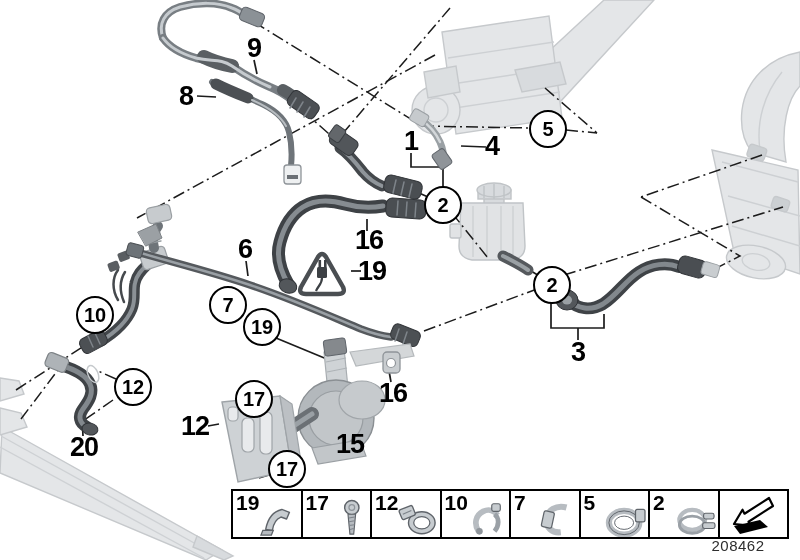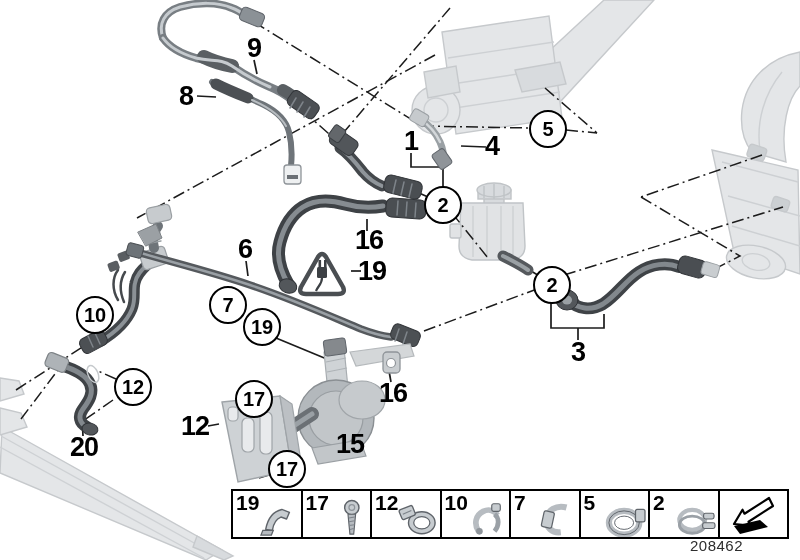--- a/index.html
+++ b/index.html
@@ -11,21 +11,21 @@
   .cc{position:absolute;transform:translate(-50%,-50%);width:34px;height:34px;
       border:2.5px solid #000;border-radius:50%;background:#fff;display:flex;
       align-items:center;justify-content:center;font-weight:bold;font-size:20px;color:#000;}
   .legend{position:absolute;left:231px;top:489px;width:558px;height:50px;display:flex;
       border:2px solid #000;background:#fff;box-sizing:border-box;}
   .cell{flex:1;position:relative;border-right:2px solid #000;box-sizing:border-box;background:#fff;}
   .cell:last-child{border-right:none;}
   .cell .num{position:absolute;left:3px;top:0;font-weight:bold;font-size:21px;color:#000;line-height:1.1;}
   .cell .icon{position:absolute;right:0;bottom:0;}
   .cell.arrowcell .icon{left:50%;top:50%;right:auto;bottom:auto;transform:translate(-50%,-50%);}
-  .dwg{position:absolute;left:690px;top:537px;width:96px;text-align:left;
+  .dwg{position:absolute;left:690px;top:537px;width:96px;text-align:center;
        font-size:15px;color:#2e2e2e;letter-spacing:.5px;}
 </style>
 </head>
 <body>
 
 <div class="stage">
 
 <svg class="art" width="800" height="560" viewBox="0 0 800 560">
 
   <g fill="#e4e6e8" stroke="#c6c9cc" stroke-width="1.4">

